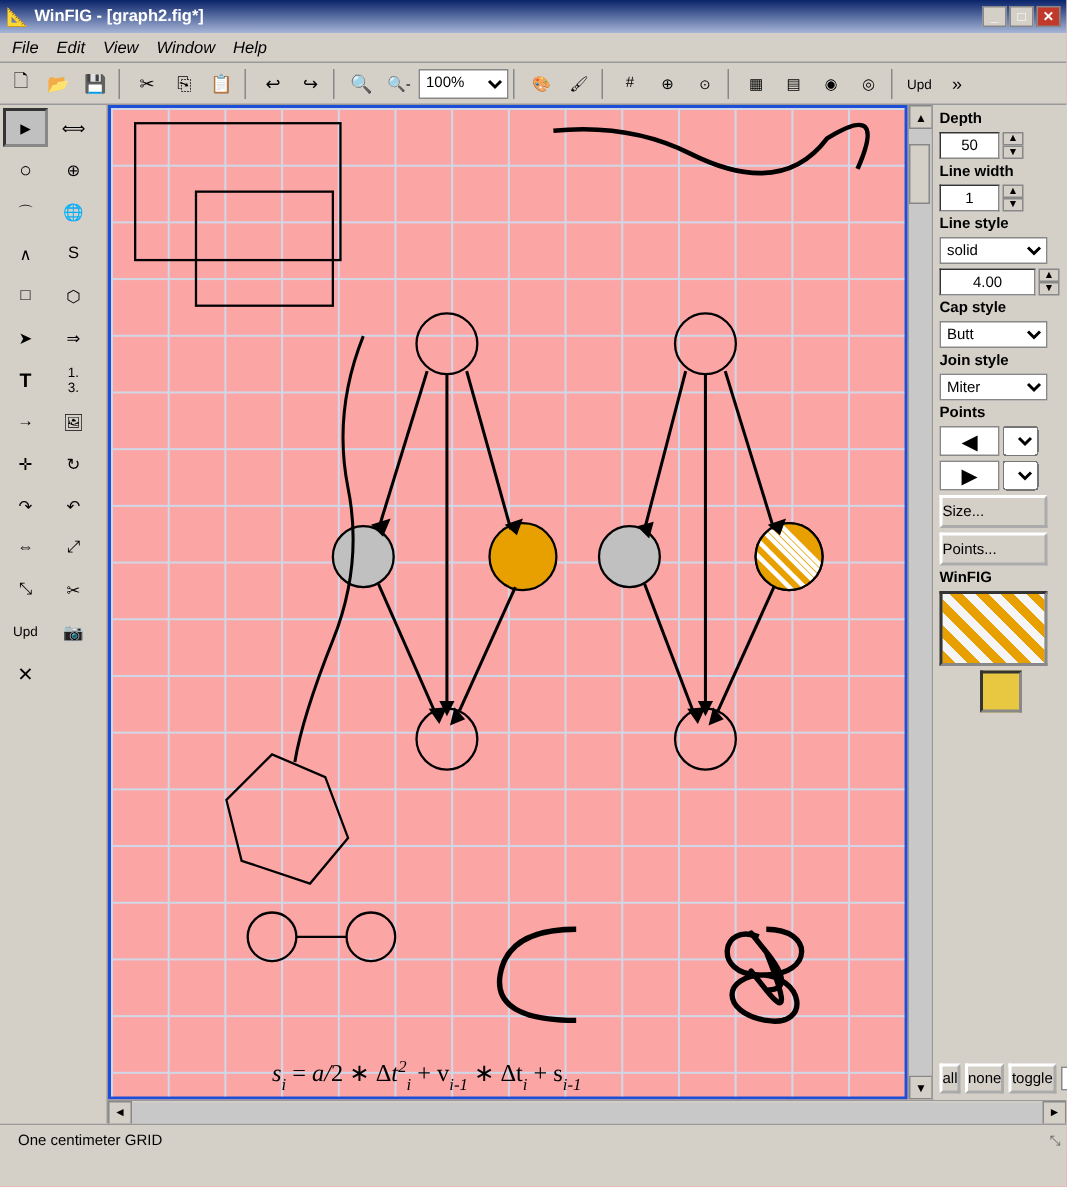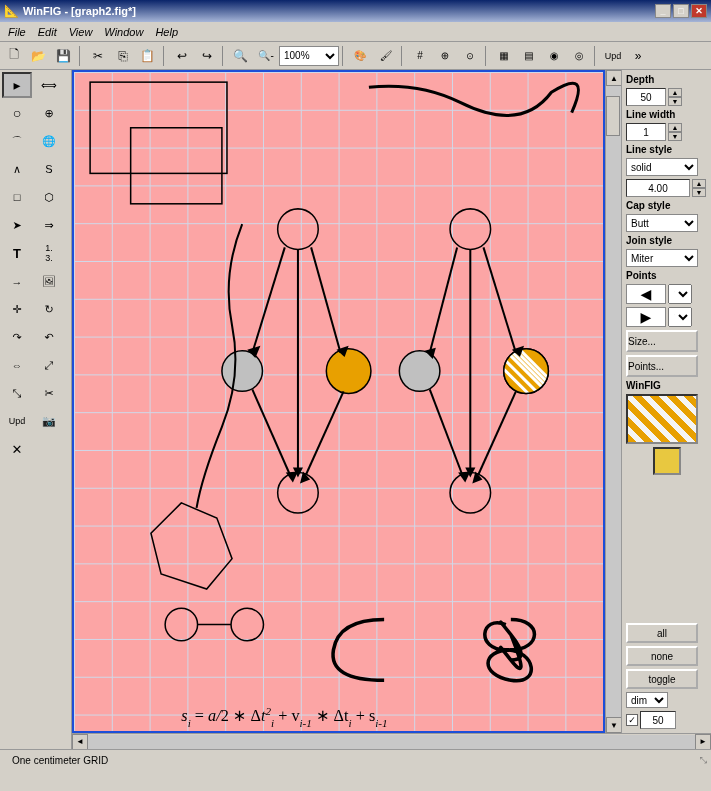--- a/index.html
+++ b/index.html
@@ -208,21 +208,21 @@
     .color-small {
       width: 28px; height: 28px;
       border: 2px inset #888;
       background: #e8c840;
       cursor: pointer;
     }
 
     .rp-bottom {
       margin-top: auto;
       display: flex;
-      flex-direction: column;
+      flex-direction: row;
       gap: 3px;
     }
     .rp-full-btn {
       width: 72px; height: 20px;
       background: #d4d0c8;
       border: 2px outset #fff;
       font-size: 10px;
       cursor: pointer;
       text-align: center;
     }

